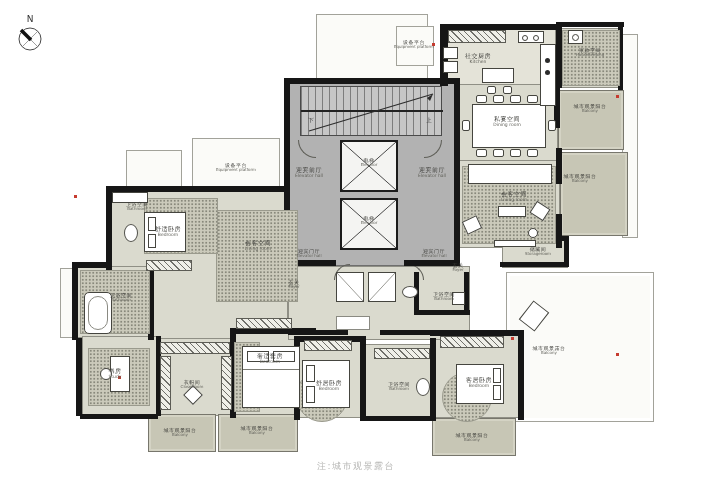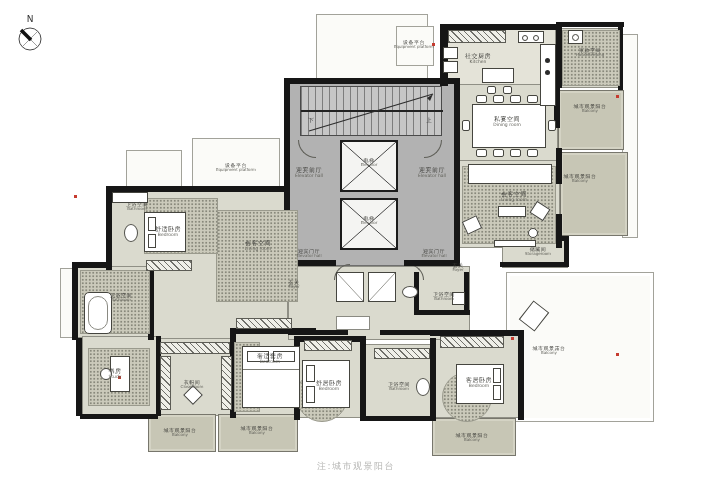--- a/index.html
+++ b/index.html
@@ -371,14 +371,14 @@
     </div>
   <div class="lbl lbl-s" style="left:472px;top:437px">
       <span class="zh">城市观景阳台</span>
       <span class="en">Balcony</span>
     </div>
   <div class="lbl lbl-s" style="left:549px;top:350px">
       <span class="zh">城市观景露台</span>
       <span class="en">Balcony</span>
     </div>
 
-  <div class="caption">注:城市观景阳台</div>
+  <div class="caption">注:城市观景露台</div>
 </div>
 
 </body></html>

